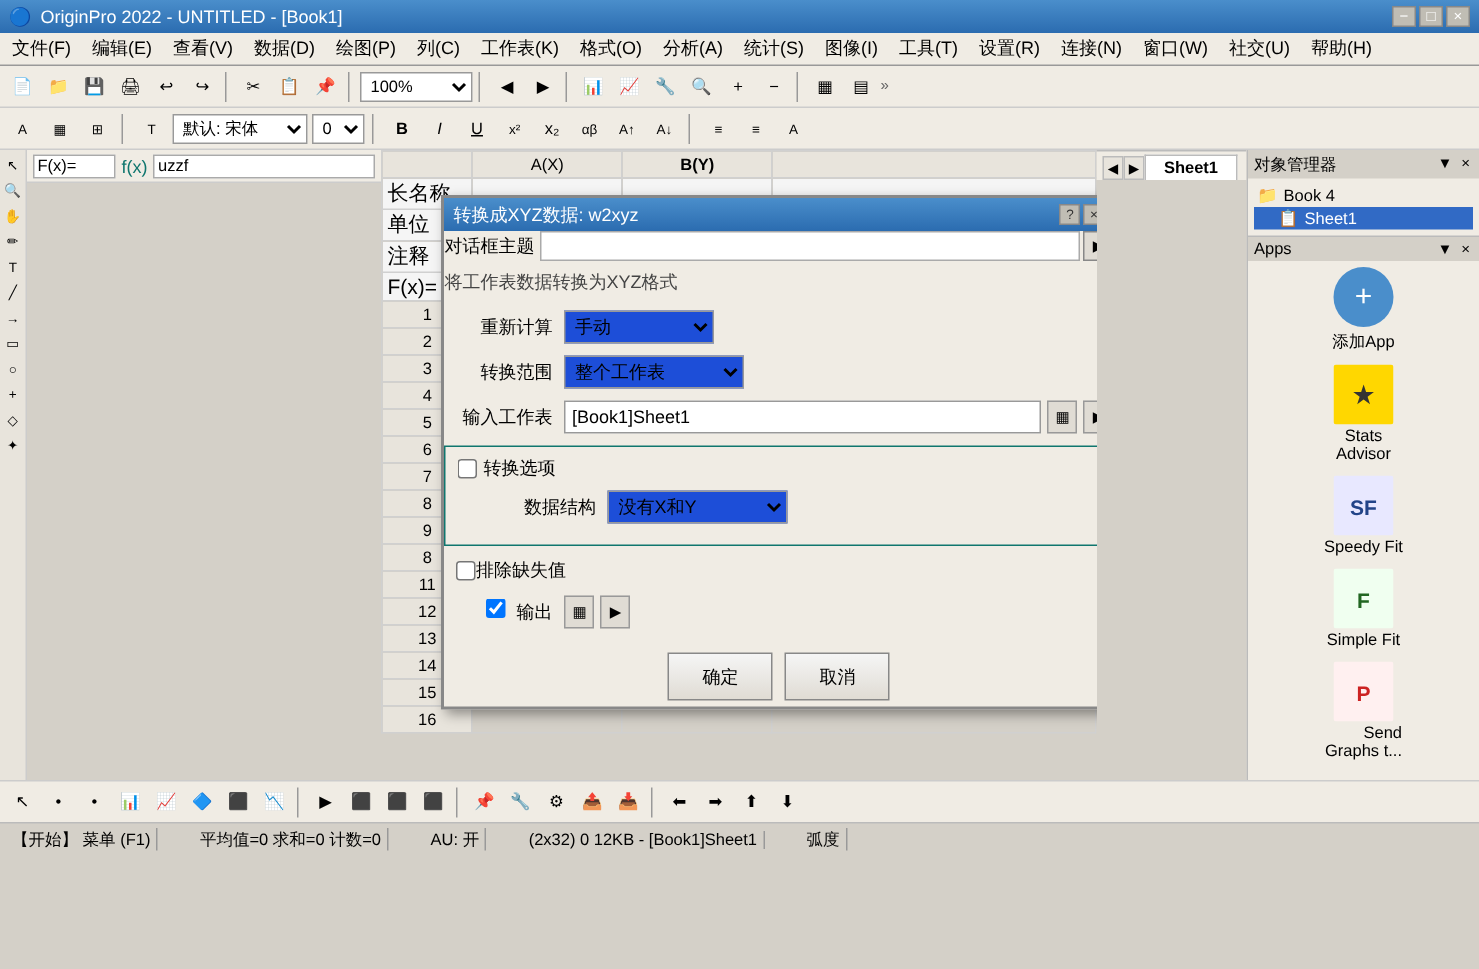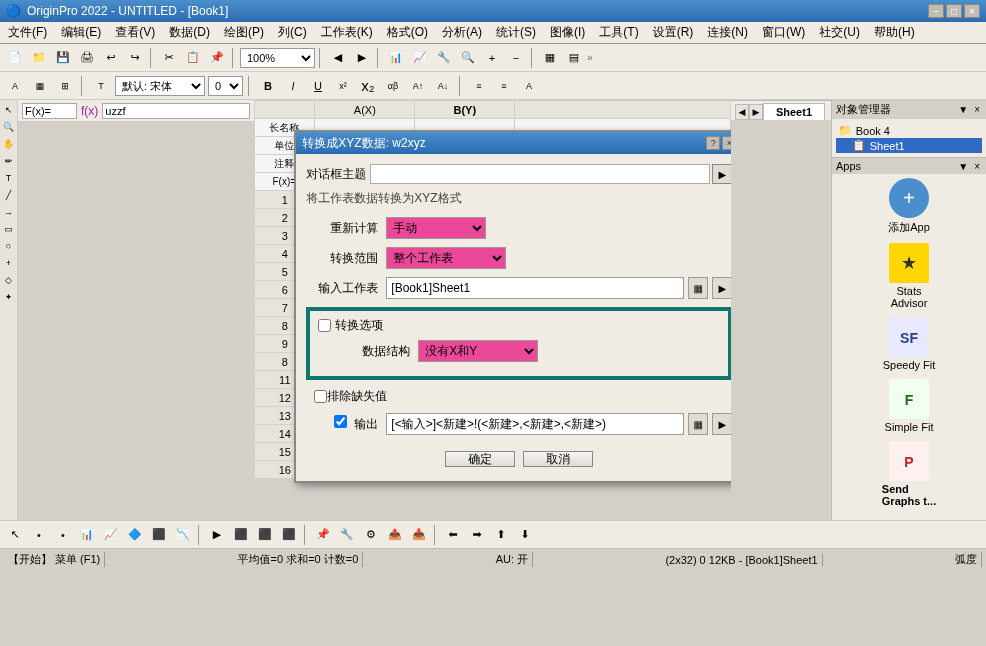--- a/index.html
+++ b/index.html
@@ -20,21 +20,21 @@
     #formula-bar { height: 22px; background: #f0ece4; border-bottom: 1px solid #ccc; display: flex; align-items: center; padding: 0 4px; gap: 4px; font-size: 12px; }
     #formula-bar .cell-ref { width: 60px; border: 1px solid #aaa; background: white; padding: 1px 2px; font-size: 11px; }
     #formula-bar .formula-input { flex: 1; border: 1px solid #aaa; background: white; padding: 1px 2px; font-size: 11px; }
 
     
     #grid-container { overflow: hidden; }
     table.grid { border-collapse: collapse; font-size: 11px; }
     table.grid th, table.grid td { border: 1px solid #d0d0d0; min-width: 60px; height: 18px; padding: 1px 3px; white-space: nowrap; overflow: hidden; }
     table.grid th { background: #e8e4dc; text-align: center; font-weight: normal; position: sticky; top: 0; }
     table.grid .row-header { background: #e8e4dc; text-align: center; width: 35px; min-width: 35px; }
-    table.grid .meta-row td { background: #f5f5f5; font-size: 10px; text-align: center; padding-right: 4px; }
+    table.grid .meta-row td { background: #f5f5f5; font-size: 14px; text-align: left; padding-right: 4px; }
 
     
     #right-panel { width: 155px; background: #f0ece4; border-left: 1px solid #bbb; display: flex; flex-direction: column; }
     #obj-manager { border-bottom: 1px solid #bbb; }
     #obj-manager-header { background: #d4d0c8; padding: 2px 4px; font-size: 11px; display: flex; align-items: center; justify-content: space-between; }
     #obj-tree { padding: 4px; }
     .tree-item { display: flex; align-items: center; gap: 4px; padding: 1px 2px; font-size: 11px; cursor: pointer; }
     .tree-item.selected { background: #316ac5; color: white; }
 
     #apps-panel { flex: 1; }
@@ -45,42 +45,42 @@
 
     
     .add-app-icon { width: 40px; height: 40px; background: #4a8ecb; border-radius: 50%; display: flex; align-items: center; justify-content: center; color: white; font-size: 20px; }
 
     
     #dialog-overlay { position: absolute; top: 0; left: 0; right: 0; bottom: 0; pointer-events: none; }
     #dialog { position: absolute; top: 30px; left: 40px; width: 450px; background: #f0ece4; border: 2px solid #888; box-shadow: 3px 3px 8px rgba(0,0,0,0.4); pointer-events: all; }
     #dialog-title { background: linear-gradient(to bottom, #4a8ecb, #2b6cb0); color: white; padding: 3px 6px; display: flex; align-items: center; justify-content: space-between; font-size: 12px; height: 22px; }
     #dialog-title .dlg-controls { display: flex; gap: 2px; }
     #dialog-title .dlg-btn { width: 14px; height: 14px; background: #c0bdb4; border: 1px solid #888; display: flex; align-items: center; justify-content: center; font-size: 9px; cursor: pointer; color: #333; }
-    #dialog-body { padding: 10px; }
+    #dialog-body { }
     .dlg-row { display: flex; align-items: center; margin-bottom: 8px; }
     .dlg-label { width: 80px; font-size: 12px; text-align: right; padding-right: 8px; white-space: nowrap; }
-    .dlg-select { height: 22px; border: 1px solid #999; background: #ec4899; font-size: 12px; padding: 1px 2px; }
+    .dlg-select { height: 22px; border: 1px solid #999; background: #1d4ed8; font-size: 12px; padding: 1px 2px; }
     .dlg-input-row { display: flex; align-items: center; gap: 4px; flex: 1; }
     .dlg-text-input { flex: 1; height: 22px; border: 1px solid #999; background: white; font-size: 12px; padding: 1px 4px; }
     .dlg-icon-btn { width: 20px; height: 22px; background: #e0dcd4; border: 1px solid #999; display: flex; align-items: center; justify-content: center; cursor: pointer; font-size: 10px; }
     .dlg-checkbox-row { display: flex; align-items: center; gap: 0; margin-bottom: 8px; margin-left: 8px; }
-    .options-section { border: 4px solid #0f766e; padding: 6px 8px; margin-bottom: 8px; }
+    .options-section { border: 1px solid #0f766e; padding: 6px 8px; margin-bottom: 8px; }
     .options-header { display: flex; align-items: center; gap: 4px; margin-bottom: 6px; }
     .options-header label { font-size: 12px; cursor: pointer; }
     .dlg-footer { display: flex; justify-content: center; gap: 8px; padding: 8px 0 4px 0; }
-    .dlg-footer-btn { width: 70px; height: 16px; border: 1px solid #888; background: linear-gradient(to bottom, #f5f5f5, #e0dcd4); font-size: 12px; cursor: pointer; display: flex; align-items: center; justify-content: center; }
+    .dlg-footer-btn { width: 70px; height: 32px; border: 1px solid #888; background: linear-gradient(to bottom, #f5f5f5, #e0dcd4); font-size: 12px; cursor: pointer; display: flex; align-items: center; justify-content: center; }
 
     
     #sheet-tabs { height: 20px; background: #f0ece4; border-top: 1px solid #bbb; display: flex; align-items: flex-end; padding: 0 4px; }
     .sheet-tab { padding: 2px 12px; border: 1px solid #bbb; border-bottom: none; background: white; font-size: 11px; cursor: pointer; margin-right: 2px; }
     .sheet-tab.active { background: white; font-weight: bold; }
 
     
     #bottom-toolbar1 { height: 28px; background: #f0ece4; border-top: 1px solid #ccc; display: flex; align-items: center; padding: 2px 4px; gap: 2px; }
-    #status-bar { height: 22px; background: #d4d0c8; border-top: 1px solid #bbb; display: flex; align-items: center; padding: 0 4px; font-size: 11px; gap: 12px; justify-content: space-between; }
+    #status-bar { height: 22px; background: #d4d0c8; border-top: 1px solid #bbb; display: flex; align-items: center; padding: 0 4px; font-size: 11px; gap: 24px; }
     #status-bar .status-item { padding: 0 4px; border-right: 1px solid #999; }
 
     
     #tool-panel { width: 18px; background: #e8e4dc; border-right: 1px solid #ccc; display: flex; flex-direction: column; align-items: center; padding: 2px 0; gap: 1px; }
     .tool-btn { width: 16px; height: 16px; display: flex; align-items: center; justify-content: center; font-size: 9px; cursor: pointer; border: 1px solid transparent; }
 
     #workspace { display: flex; flex: 1; overflow: hidden; }
     #center-area { flex: 1; display: flex; flex-direction: row; overflow: hidden; position: relative; }
 
     .right-panel-header-btns { display: flex; gap: 2px; }
@@ -160,21 +160,21 @@
     <option>默认: 宋体</option>
   </select>
   <select class="toolbar-combo" style="width:35px;">
     <option>0</option>
   </select>
   <div class="toolbar-sep"></div>
   <button class="toolbar-btn" style="font-weight:bold;">B</button>
   <button class="toolbar-btn" style="font-style:italic;">I</button>
   <button class="toolbar-btn" style="text-decoration:underline;">U</button>
   <button class="toolbar-btn" style="font-size:9px;">x²</button>
-  <button class="toolbar-btn" style="font-size:15px;">x₂</button>
+  <button class="toolbar-btn" style="font-size:11px;">x₂</button>
   <button class="toolbar-btn" style="font-size:9px;">αβ</button>
   <button class="toolbar-btn" style="font-size:9px;">A↑</button>
   <button class="toolbar-btn" style="font-size:9px;">A↓</button>
   <div class="toolbar-sep"></div>
   <button class="toolbar-btn" style="font-size:9px;">≡</button>
   <button class="toolbar-btn" style="font-size:9px;">≡</button>
   <button class="toolbar-btn" style="font-size:9px;">A</button>
 </div>
 
 <div id="workspace" style="height:420px;">
@@ -191,21 +191,21 @@
     <div class="tool-btn">○</div>
     <div class="tool-btn">+</div>
     <div class="tool-btn">◇</div>
     <div class="tool-btn">✦</div>
   </div>
 
   <div id="center-area">
 
     <div id="formula-bar">
       <input class="cell-ref" value="F(x)=" readonly="" style="width: 55px;">
-      <span style="color:#a21caf;font-size:12px;">f(x)</span>
+      <span style="color:#0f766e;font-size:12px;">f(x)</span>
       <input class="formula-input" value="uzzf" style="flex: 1 1 0%;">
     </div>
 
     <div id="grid-container" style="flex:1;overflow:hidden;position:relative;">
       <table class="grid" style="width:100%;">
         <thead>
           <tr>
             <th style="width:35px;"></th>
             <th style="min-width:100px;">A(X)</th>
             <th style="min-width:100px;font-weight:bold;">B(Y)</th>
@@ -402,21 +402,20 @@
               <input type="checkbox" id="excl-missing" style="">
               <label for="excl-missing">排除缺失值</label>
             </div>
 
             <div class="dlg-row">
               <span class="dlg-label">
                 <input type="checkbox" id="out-toggle" checked="" style="margin-right: 4px;">
                 <label for="out-toggle">输出</label>
               </span>
               <div class="dlg-input-row">
-                <input type="text" class="dlg-text-input" value="[&lt;输入&gt;]&lt;新建&gt;!(&lt;新建&gt;,&lt;新建&gt;,&lt;新建&gt;)" style="">
                 <button class="dlg-icon-btn">▦</button>
                 <button class="dlg-icon-btn">▶</button>
               </div>
             </div>
 
             <div class="dlg-footer">
               <button class="dlg-footer-btn">确定</button>
               <button class="dlg-footer-btn">取消</button>
             </div>
           </div>
@@ -500,21 +499,21 @@
           <span style="font-size:11px;">Simple Fit</span>
         </div>
 
         <div class="app-item">
           <div class="app-icon">
             <svg width="40" height="40" viewBox="0 0 40 40">
               <rect width="40" height="40" fill="#fff0f0" rx="2"></rect>
               <text x="20" y="26" text-anchor="middle" font-size="14" fill="#cc2222" font-weight="bold">P</text>
             </svg>
           </div>
-          <span style="font-size:11px;text-align:left;font-weight:bold;">Send<br>Graphs t...</span>
+          <span style="font-size:11px;text-align:right;">Send<br>Graphs t...</span>
         </div>
       </div>
     </div>
   </div>
 </div>
 
 <div id="bottom-toolbar1">
   <button class="toolbar-btn">↖</button>
   <button class="toolbar-btn">•</button>
   <button class="toolbar-btn">•</button>

